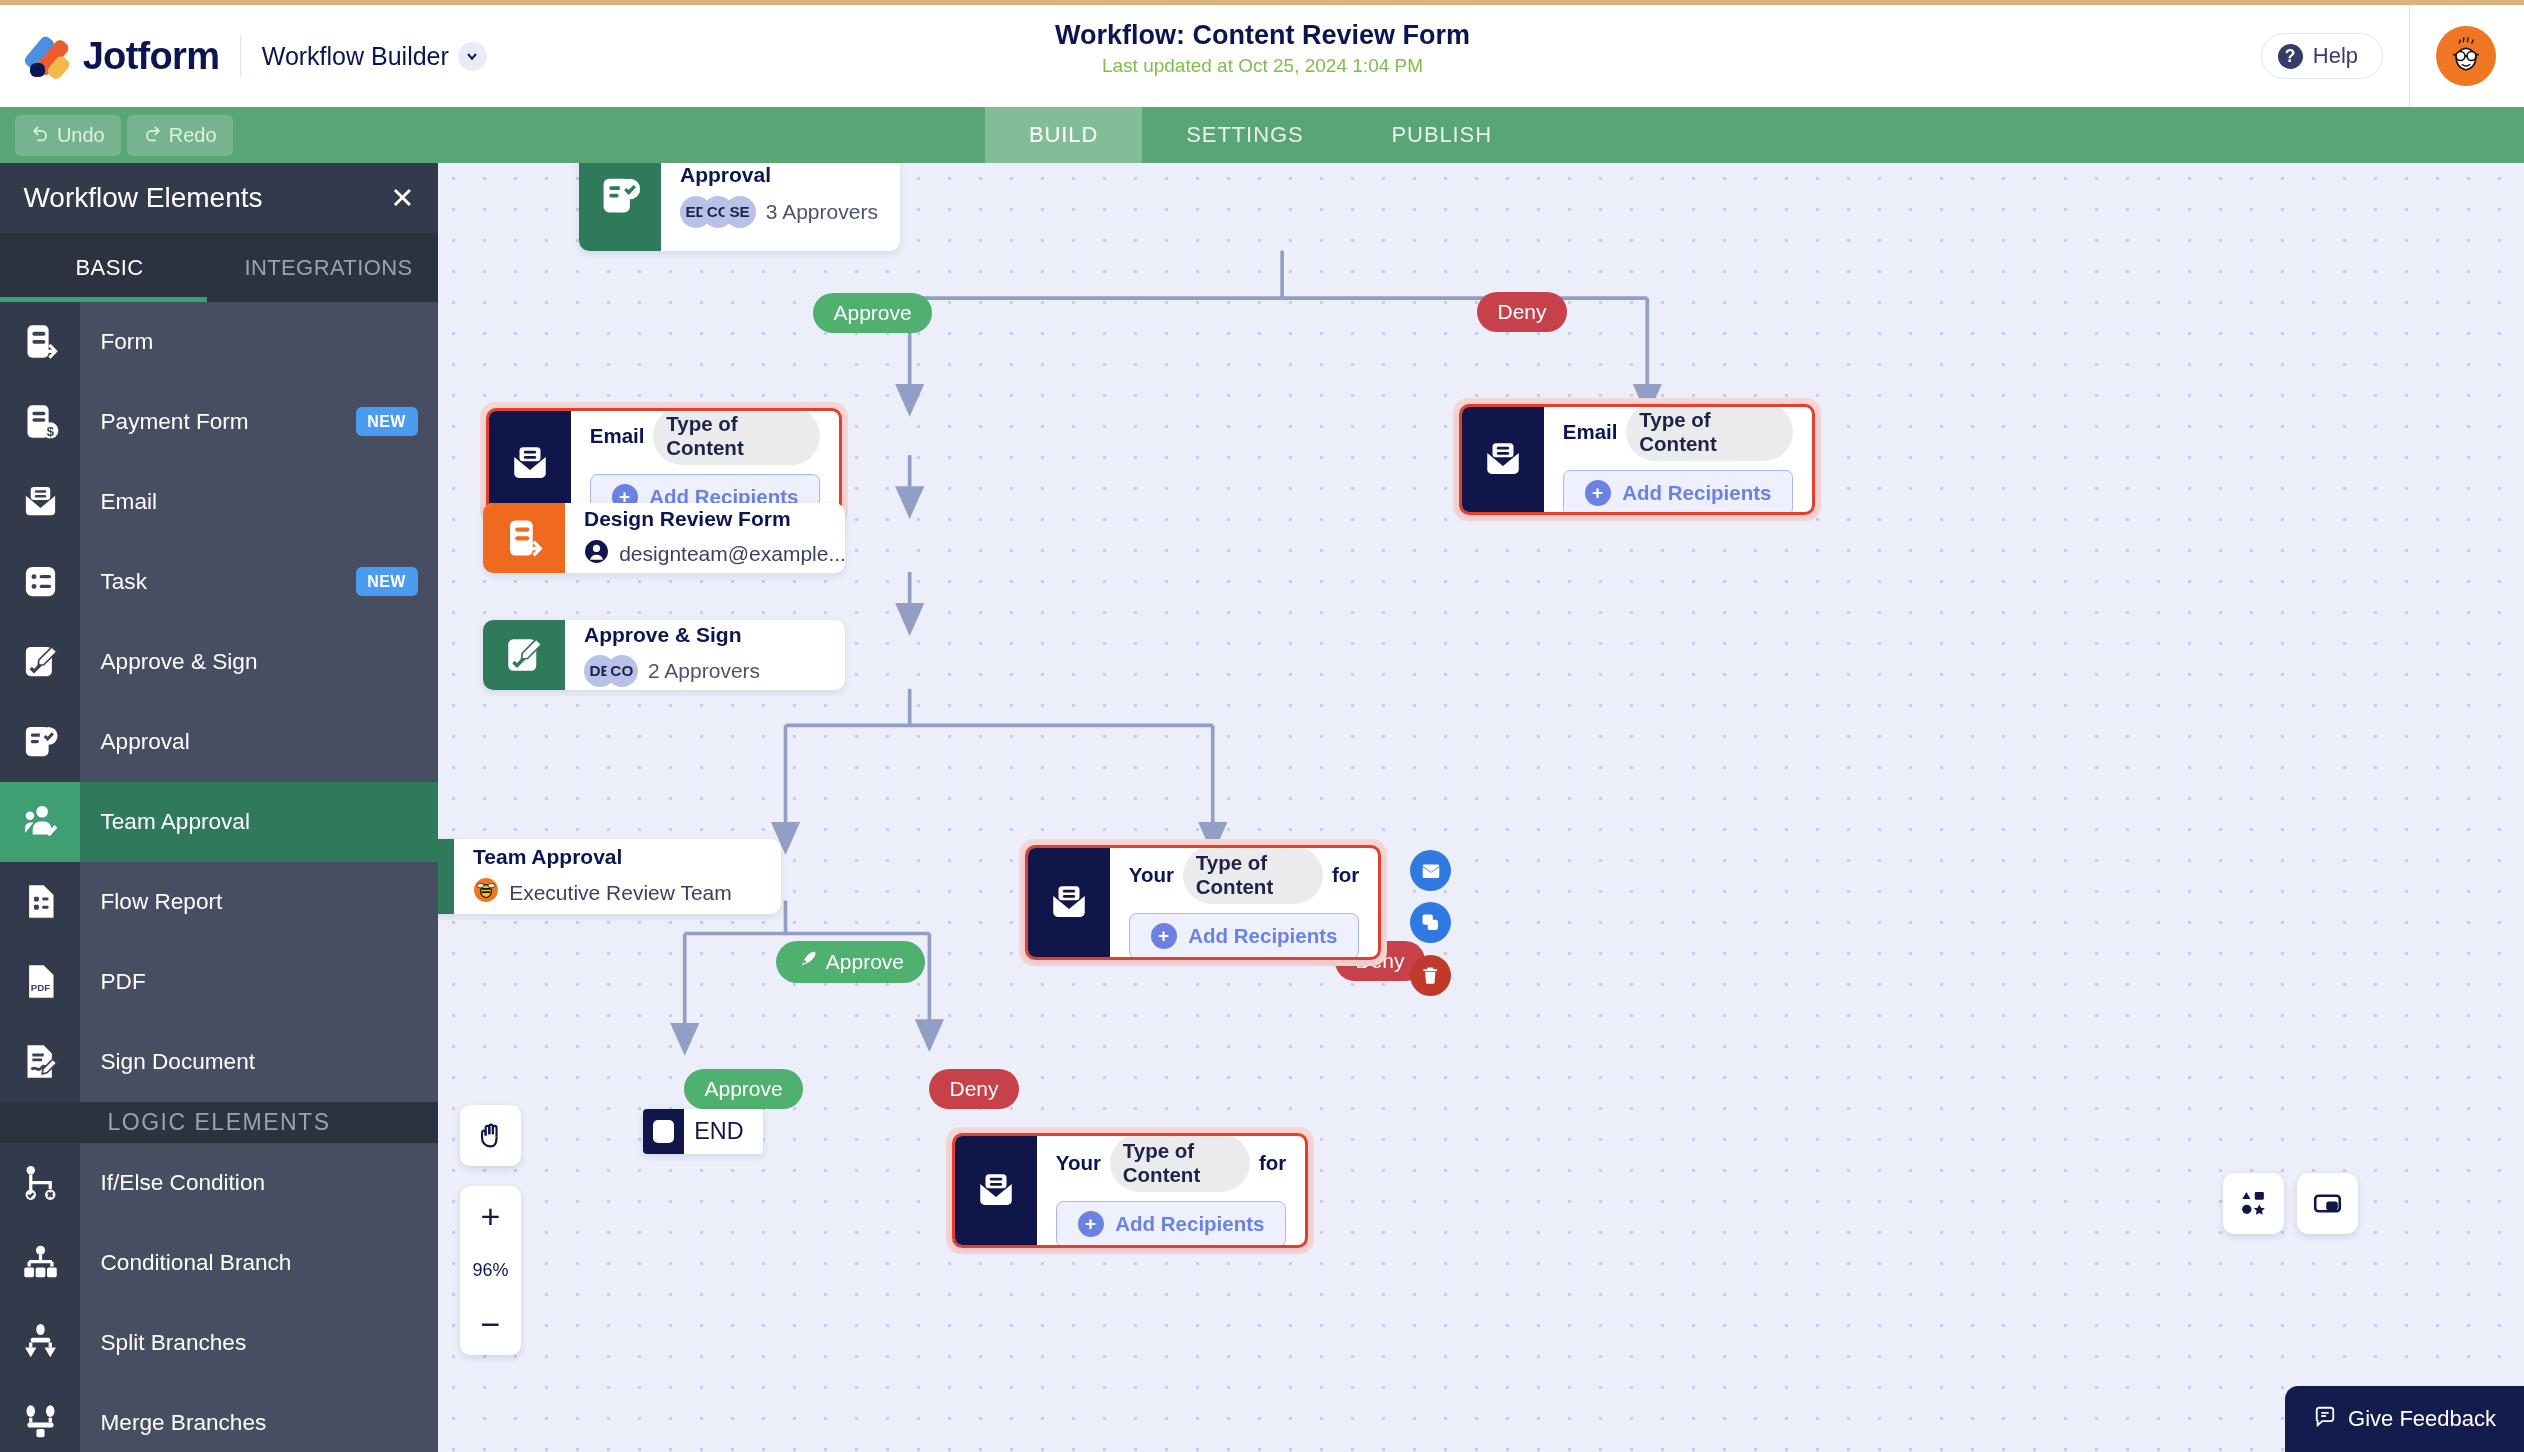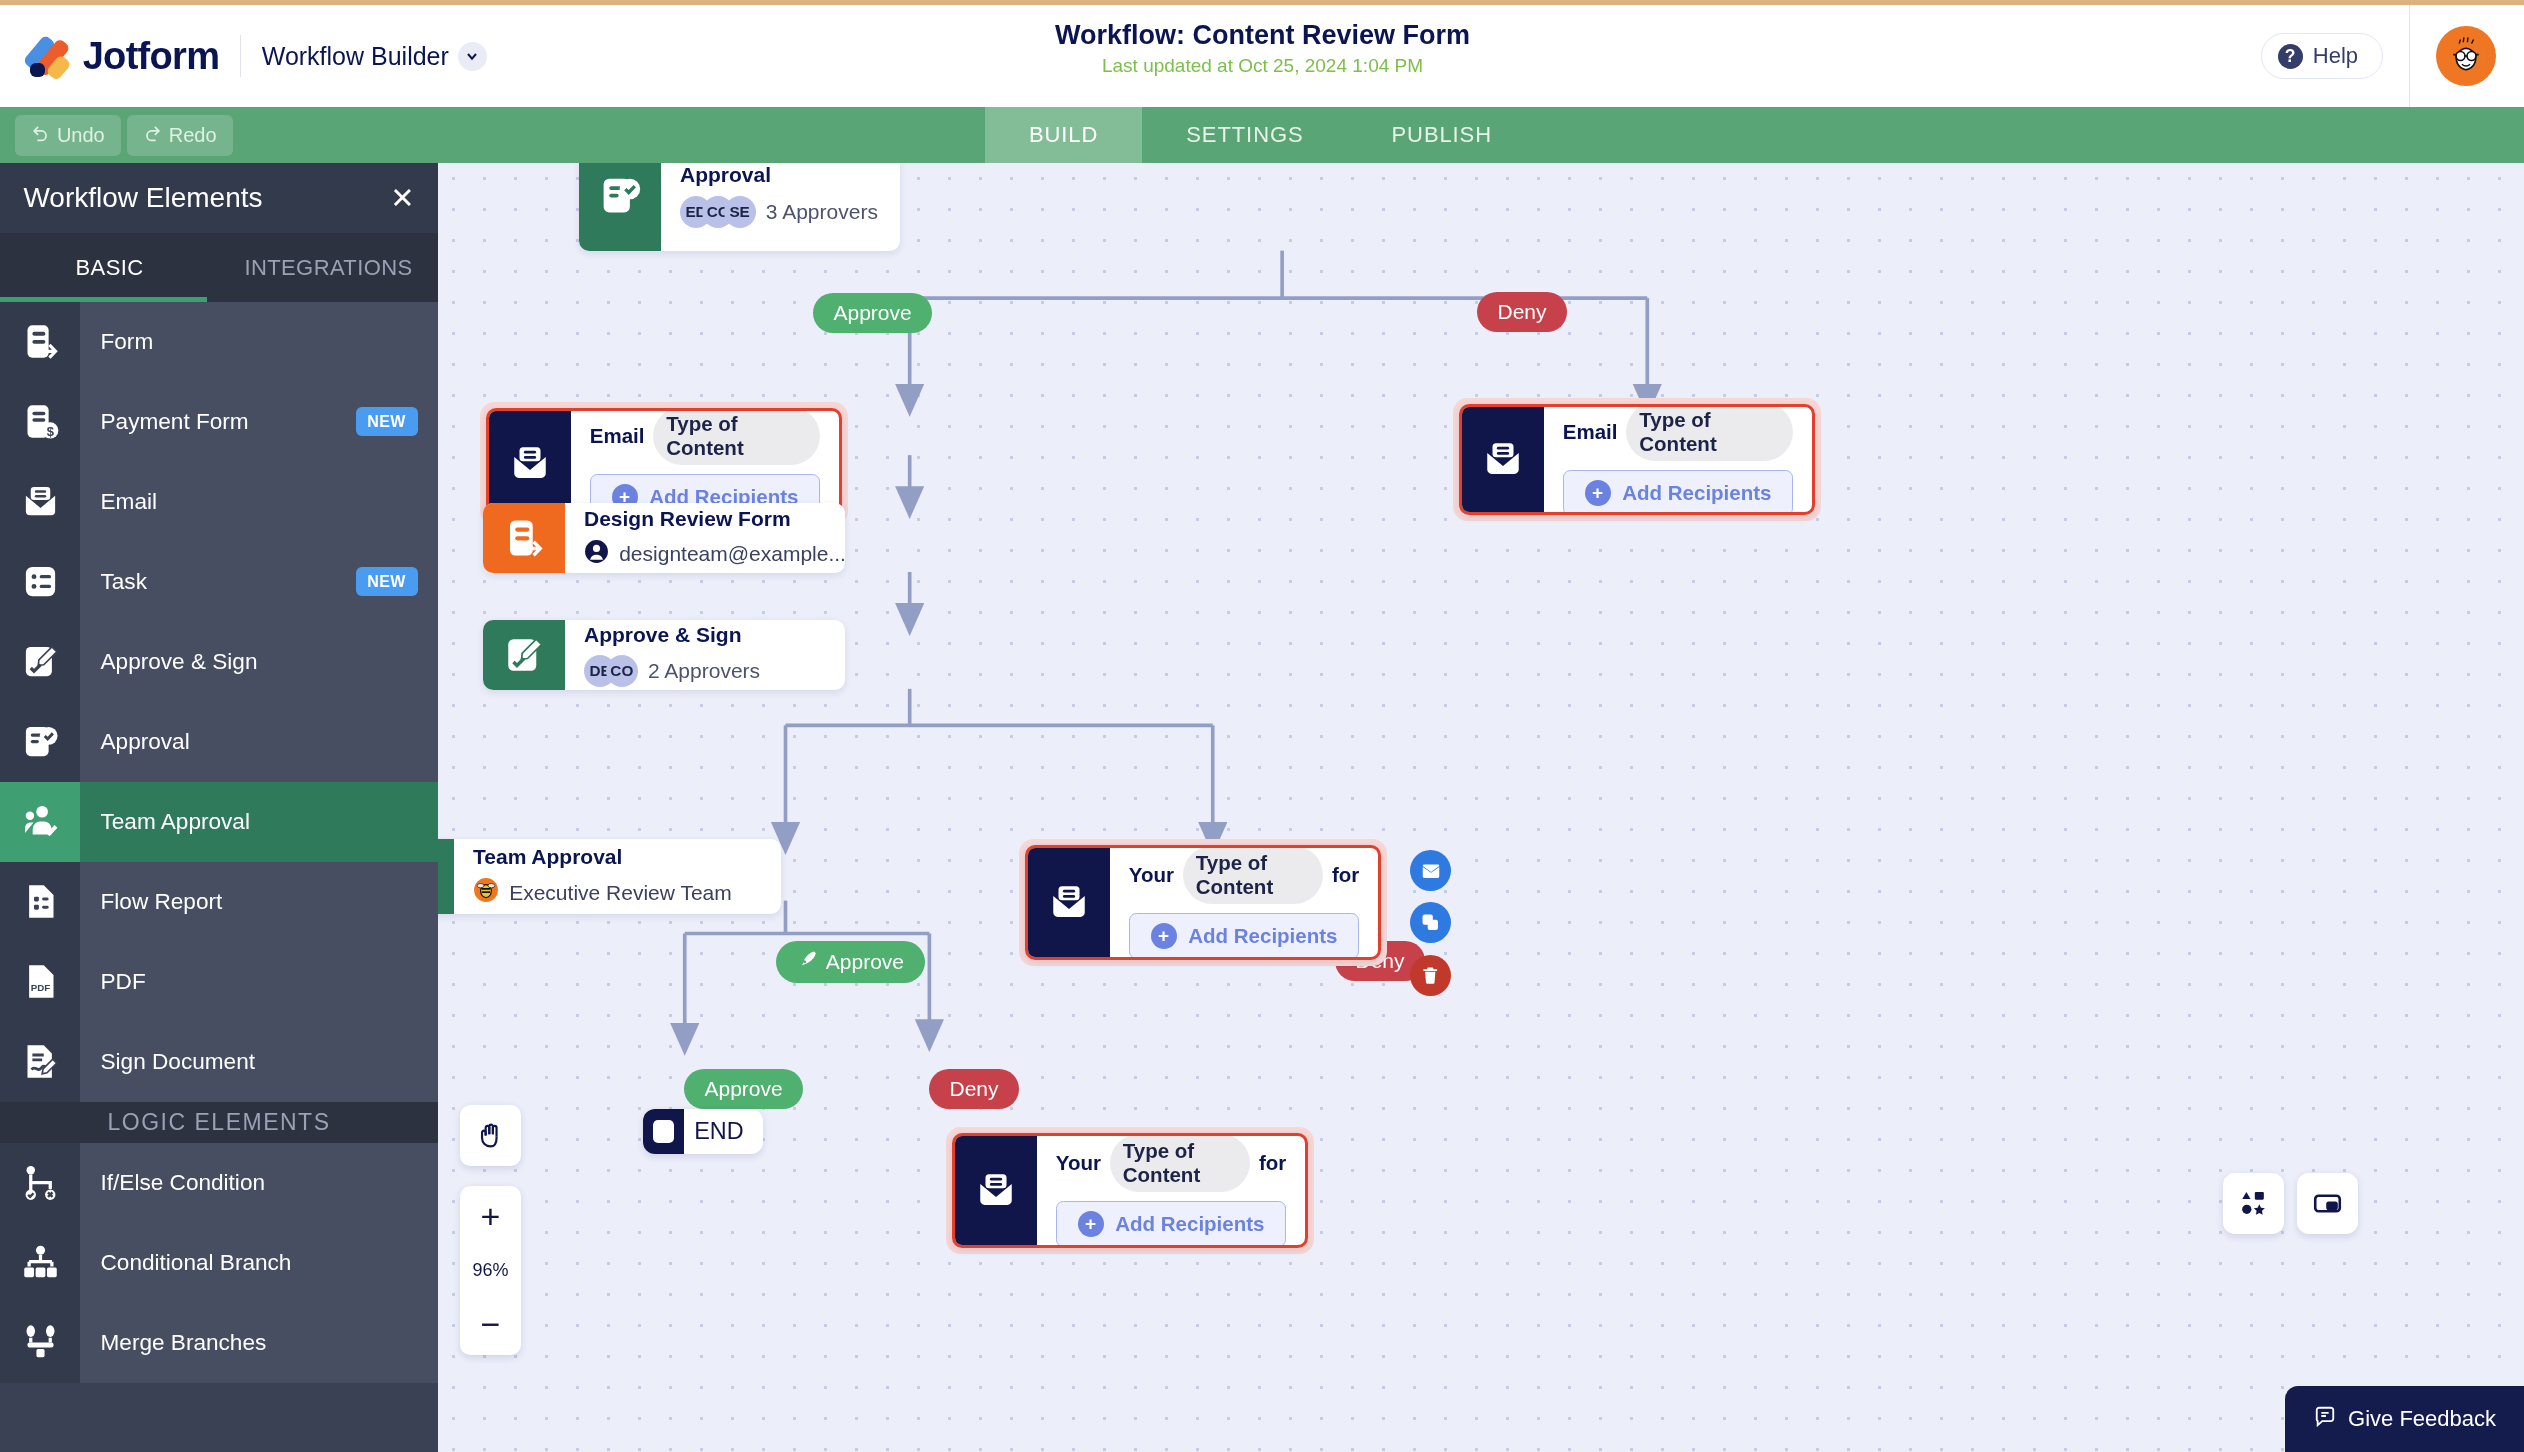--- a/index.html
+++ b/index.html
@@ -127,21 +127,21 @@
   .plusdot { width: 26px; height: 26px; border-radius: 50%; background: #6b82e0; color: #fff;
      font-size: 19px; display: flex; align-items: center; justify-content: center; font-weight: bold; }
   .pill { position: absolute; border-radius: 730px; color: #fff; font-size: 21px;
      padding: 8px 20.5px; display: flex; align-items: center; gap: 8.8px; white-space: nowrap; }
   .pill.approve { background: #4fb06f; }
   .pill.deny { background: #c6414a; }
   .actbtn { position: absolute; width: 41px; height: 41px; border-radius: 50%;
      display: flex; align-items: center; justify-content: center; cursor: pointer; }
   .actbtn.blue { background: #2e7ae0; }
   .actbtn.red { background: #c0392b; }
-  #endnode { position: absolute; display: flex; border-radius: 12px; overflow: hidden;
+  #endnode { position: absolute; display: flex; border-radius: 4px; overflow: hidden;
      box-shadow: 0 2.2px 7.3px rgba(30,40,90,.12); background: #fff; cursor: pointer;}
   #endnode .sq { width: 41px; background: #10164a; display: flex; align-items: center; justify-content: center; }
   #endnode .sq i { display:block; width: 20.5px; height: 23.4px; background: #fff; border-radius: 5.1px;}
   #endnode .txt { padding: 8.8px 19px 8.8px 10.2px; font-size: 23.4px; color: #10164a; display:flex; align-items:center;}
   .zoomctl { position: absolute; background: #fff; border-radius: 10.2px; box-shadow: 0 2.2px 7.3px rgba(30,40,90,.13); }
   .zbtn { width: 61px; height: 61px; display: flex; align-items: center; justify-content: center;
       font-size: 34px; color: #10164a; cursor: pointer; }
   .zlabel { text-align: center; font-size: 18px; color: #10164a; padding: 13px 0; }
   .cornerbtn { position: absolute; width: 61px; height: 61px; background: #fff; border-radius: 11.7px;
       box-shadow: 0 2.2px 7.3px rgba(30,40,90,.13); display:flex; align-items:center; justify-content:center; cursor:pointer;}
@@ -417,20 +417,34 @@
           <rect x="2" y="15" width="6" height="6" rx="1"></rect>
           <rect x="16" y="15" width="6" height="6" rx="1"></rect>
           <rect x="9" y="15" width="6" height="6" rx="1"></rect>
         </svg>
     </div>
     <div class="body">
         <span class="lbl">Conditional Branch</span>
       </div>
   </div>
 
+  <div class="sbitem">
+    <div class="ico">
+      <svg class="w" viewBox="0 0 24 24">
+          <ellipse cx="12" cy="4" rx="2.6" ry="3.4"></ellipse>
+          <rect x="6" y="9" width="12" height="3" rx="1.2"></rect>
+          <path d="M6 12v3M18 12v3" stroke="#fff" stroke-width="2"></path>
+          <path d="M2.5 15h7L6 21z"></path>
+          <path d="M14.5 15h7L18 21z"></path>
+        </svg>
+    </div>
+    <div class="body">
+        <span class="lbl">Split Branches</span>
+      </div>
+  </div>
 
   <div class="sbitem">
     <div class="ico">
       <svg class="w" viewBox="0 0 24 24">
           <ellipse cx="6" cy="5" rx="2.6" ry="3.6"></ellipse>
           <ellipse cx="18" cy="5" rx="2.6" ry="3.6"></ellipse>
           <path d="M6 9v3M18 9v3" stroke="#fff" stroke-width="2"></path>
           <rect x="4" y="12" width="16" height="3" rx="1.2"></rect>
           <rect x="9.5" y="16" width="5" height="5" rx="1"></rect>
         </svg>

